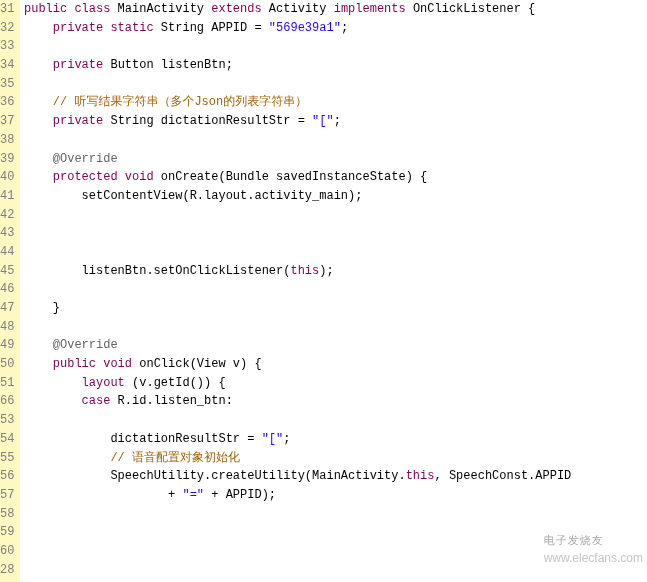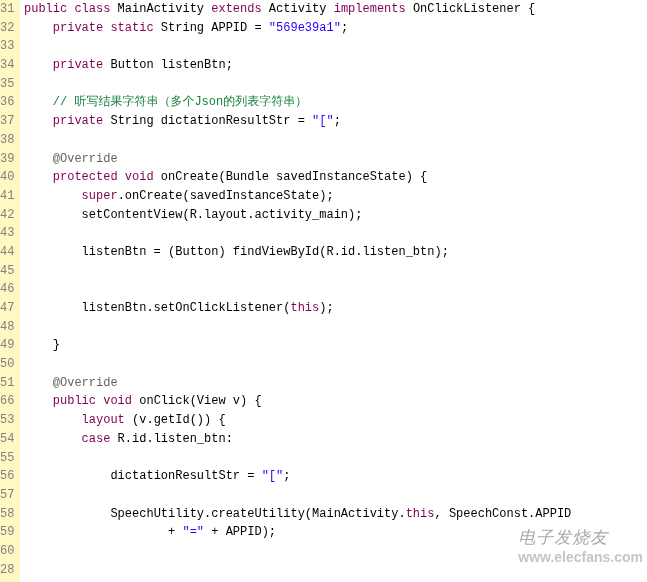--- a/index.html
+++ b/index.html
@@ -32,40 +32,38 @@
       flex: 1;
       padding-left: 4px;
     }
     .code-line {
       height: 18.7px;
       white-space: pre;
     }
     .kw { color: #7f0055; font-weight: normal; }
     .str { color: #2a00ff; }
     .ann { color: #646464; }
-    .cmt-zh { color: #15803d; }
+    .cmt-zh { color: #a16207; }
     .watermark {
       position: absolute;
       right: 4px;
       bottom: 14px;
       font-size: 12px;
       color: #999999;
       font-family: sans-serif;
       opacity: 0.85;
       pointer-events: none;
     }
     .watermark-url {
-      font-size: 14px;
+      font-size: 12px;
       color: #bbbbbb;
-      font-weight: bold;
     }
     .watermark-logo {
-      font-size: 17px;
+      font-size: 11px;
       letter-spacing: 1px;
-      font-style: italic;
     }
   </style>
 </head>
 <body>
 
 <div class="code-container">
   <div class="gutter">
     <div class="line-num">31</div>
     <div class="line-num">32</div>
     <div class="line-num">33</div>
@@ -102,37 +100,35 @@
     <div class="code-line"><span class="kw">public class</span><span> MainActivity </span><span class="kw">extends</span><span> Activity </span><span class="kw">implements</span><span> OnClickListener {</span></div>
     <div class="code-line"><span>    </span><span class="kw">private static</span><span> String APPID = </span><span class="str">"569e39a1"</span><span>;</span></div>
     <div class="code-line"><span></span></div>
     <div class="code-line"><span>    </span><span class="kw">private</span><span> Button listenBtn;</span></div>
     <div class="code-line"><span></span></div>
     <div class="code-line"><span>    </span><span class="cmt-zh">// 听写结果字符串（多个Json的列表字符串）</span></div>
     <div class="code-line"><span>    </span><span class="kw">private</span><span> String dictationResultStr = </span><span class="str">"["</span><span>;</span></div>
     <div class="code-line"><span></span></div>
     <div class="code-line"><span>    </span><span class="ann">@Override</span></div>
     <div class="code-line"><span>    </span><span class="kw">protected void</span><span> onCreate(Bundle savedInstanceState) {</span></div>
-    <div class="code-line"><span>        </span><span class="kw">super</span><span>.onCreate(savedInstanceState);</span></div>
     <div class="code-line"><span>        </span><span>setContentView(R.layout.activity_main);</span></div>
     <div class="code-line"><span></span></div>
-    <div class="code-line"><span>        </span><span>listenBtn = (Button) findViewById(R.id.listen_btn);</span></div>
     <div class="code-line"><span>        </span></div>
     <div class="code-line"><span></span></div>
     <div class="code-line"><span>        </span><span>listenBtn.setOnClickListener(</span><span class="kw">this</span><span>);</span></div>
     <div class="code-line"><span></span></div>
     <div class="code-line"><span>    </span><span>}</span></div>
     <div class="code-line"><span></span></div>
     <div class="code-line"><span>    </span><span class="ann">@Override</span></div>
     <div class="code-line"><span>    </span><span class="kw">public void</span><span> onClick(View v) {</span></div>
     <div class="code-line"><span>        </span><span class="kw">layout</span><span> (v.getId()) {</span></div>
     <div class="code-line"><span>        </span><span class="kw">case</span><span> R.id.listen_btn:</span></div>
     <div class="code-line"><span></span></div>
     <div class="code-line"><span>            </span><span>dictationResultStr = </span><span class="str">"["</span><span>;</span></div>
-    <div class="code-line"><span>            </span></div>
+    <div class="code-line"><span>            </span><span class="cmt-zh">// 语音配置对象初始化</span></div>
     <div class="code-line"><span>            </span><span>SpeechUtility.createUtility(MainActivity.</span><span class="kw">this</span><span>, SpeechConst</span><span>.APPID</span></div>
     <div class="code-line"><span>                    </span><span>+ </span><span class="str">"="</span><span> + APPID);</span></div>
     <div class="code-line"><span></span></div>
   </div>
 </div>
 
 <div class="watermark">
   <span class="watermark-logo">电子发烧友</span><br>
   <span class="watermark-url">www.elecfans.com</span>
 </div>

